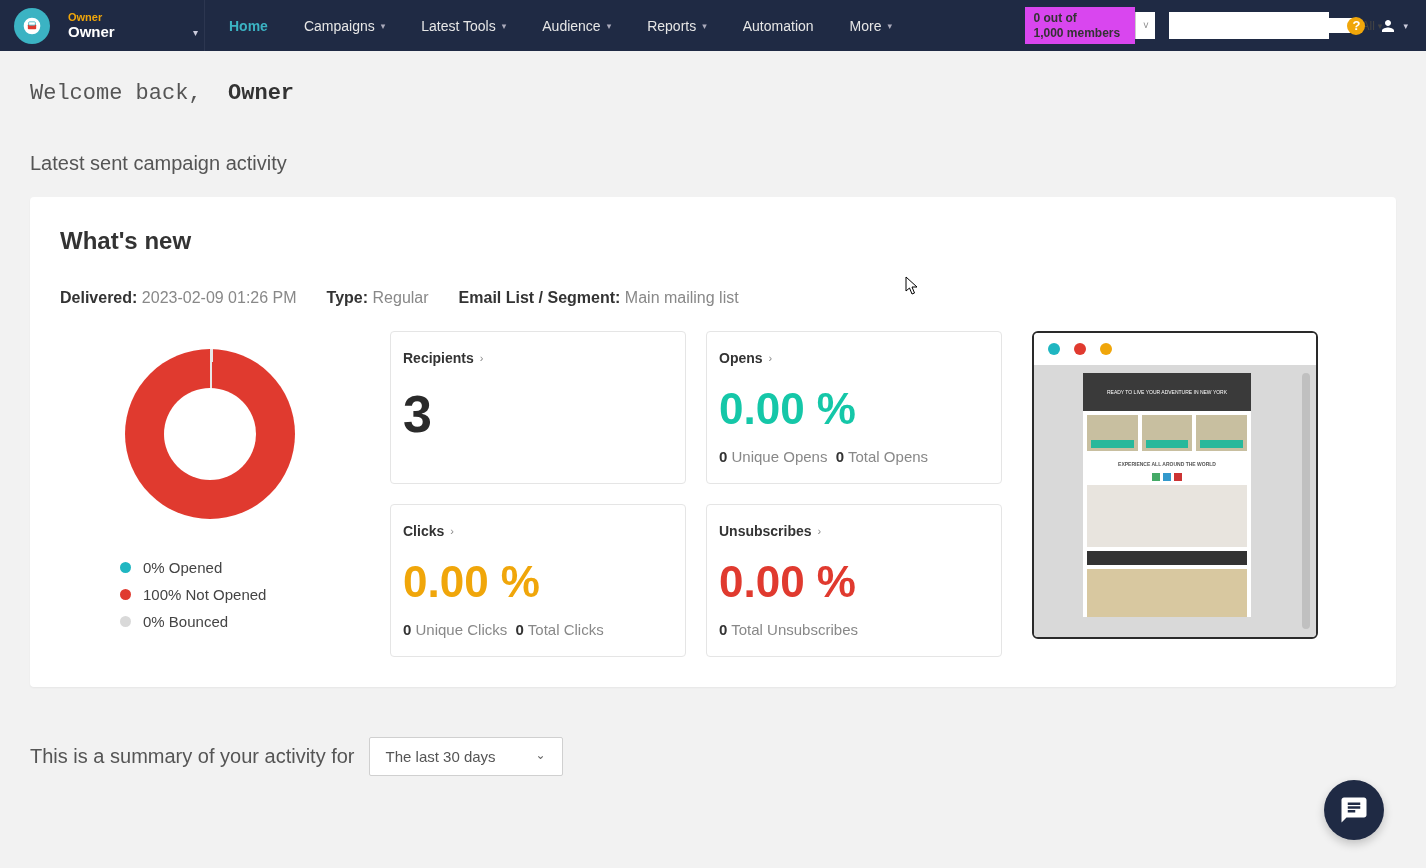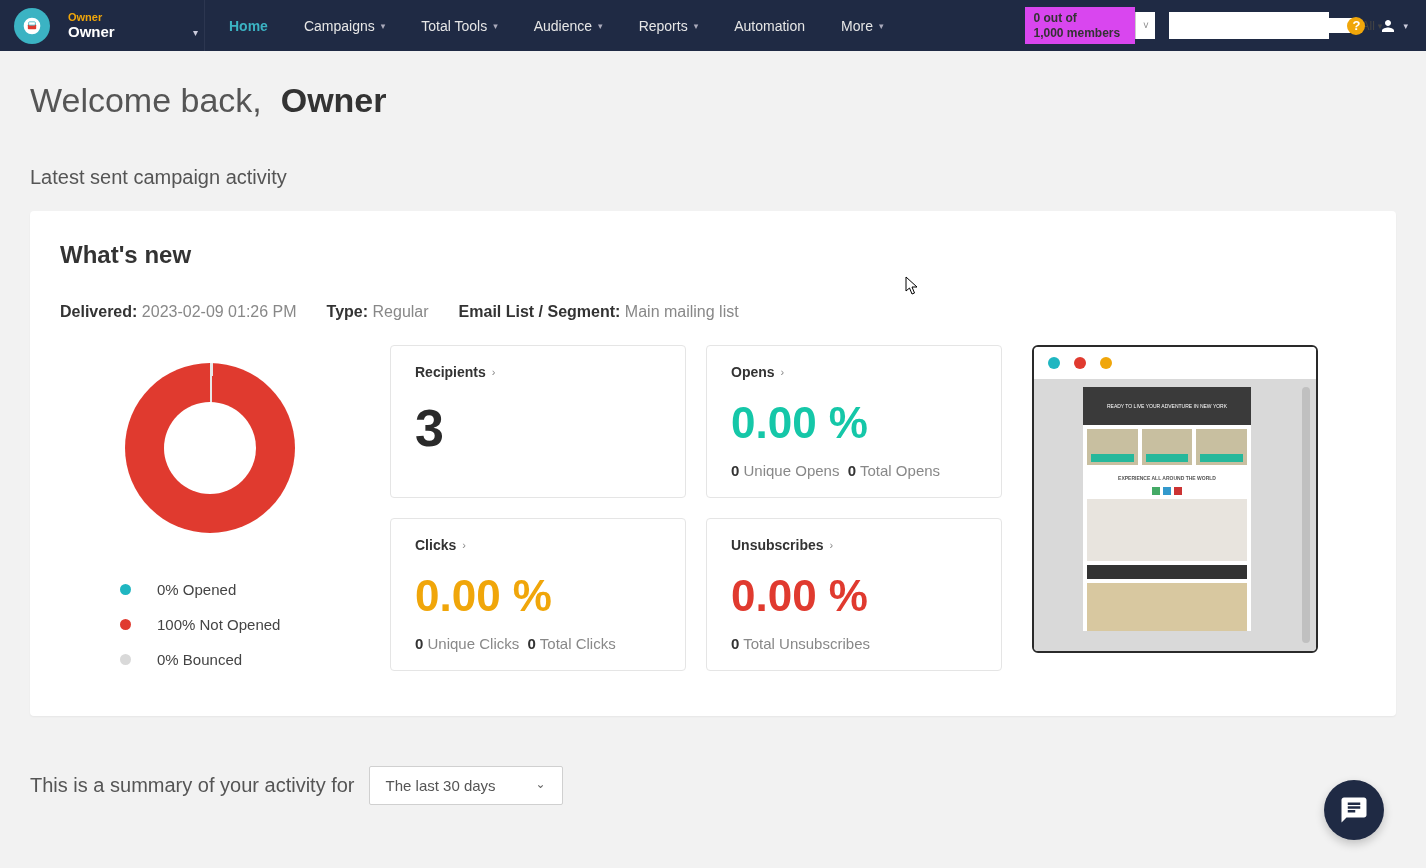--- a/index.html
+++ b/index.html
@@ -24,40 +24,40 @@
 .search-box svg { width:13px; height:13px; fill:#888; }
 .search-box input { border:none; outline:none; flex:1; font-size:13px; padding-left:6px; }
 .search-filter { font-size:12px; color:#444; padding:0 4px; display:flex; align-items:center; gap:3px;text-align:right;}
 .help-badge { width:18px; height:18px; border-radius:50%; background:#f0a60a; color:#fff; font-size:13px; font-weight:700; display:flex; align-items:center; justify-content:center; margin:0 14px 0 18px; cursor:pointer;}
 .user-menu { color:#fff; display:flex; align-items:center; gap:6px; margin-right:18px; cursor:pointer;}
 .user-menu svg { width:18px; height:18px; fill:#fff; }
 .user-menu .caret { font-size:9px; color:#ccd; }
 
 
 .main { padding: 30px 30px 0 30px; }
-.welcome { font-size: 34px; color:#555; font-weight:400; }
+.welcome { font-size: 22px; color:#555; font-weight:400;font-family:Liberation Mono, monospace; }
 .welcome .name { font-weight:700; color:#333; }
 .section-title { font-size:20px; color:#555; margin-top:46px; }
 .card { background:#fff; border-radius:4px; margin-top:22px; padding:30px; box-shadow:0 1px 2px rgba(0,0,0,0.05); }
 .whats-new-title { font-size:24px; font-weight:700; color:#333; }
 .meta-row { margin-top:34px; font-size:16px; color:#555; display:flex; gap:30px; }
 .meta-row b { color:#333; font-weight:700; }
 .meta-row .val { color:#888; }
 
 .stats-area { display:flex; gap:30px; margin-top:24px; align-items:flex-start; }
 
 .donut-wrap { width:300px; display:flex; flex-direction:column; align-items:center; }
 .donut { width:170px; height:170px; border-radius:50%; background: conic-gradient(#e8e8e8 0deg 2deg, #e03a2f 2deg 360deg); display:flex; align-items:center; justify-content:center; margin-top:18px;}
 .donut-hole { width:92px; height:92px; background:#fff; border-radius:50%; }
 .legend { margin-top:30px; font-size:15px; color:#444; align-self:flex-start; padding-left:60px;}
-.legend-item { display:flex; align-items:center; gap:26px; margin:18px 0;}
+.legend-item { display:flex; align-items:center; gap:12px; margin:10px 0;}
 .legend-swatch { width:11px; height:11px; border-radius:50%; }
 
 .metric-grid { display:grid; grid-template-columns: 296px 296px; gap:20px; }
-.metric-box { border:1px solid #e5e5e5; border-radius:4px; padding:18px 24px; min-height:146px; }
+.metric-box { border:1px solid #e5e5e5; border-radius:4px; padding:18px 12px; min-height:146px; }
 .metric-head { font-size:14px; font-weight:700; color:#333; display:flex; align-items:center; gap:6px; cursor:pointer;}
 .metric-head .chev { font-size:11px; color:#888; font-weight:400;}
 .metric-big { font-size:44px; font-weight:700; margin-top:18px; }
 .metric-big.green { color:#15c7a8; }
 .metric-big.yellow { color:#f0a60a; }
 .metric-big.red { color:#e03a2f; }
 .metric-big.dark { color:#2a2a2a; font-size:52px; }
 .metric-sub { margin-top:14px; font-size:15px; color:#888; }
 .metric-sub b { color:#333; font-weight:700; }
 
@@ -106,21 +106,21 @@
   <div class="nav-sep"></div>
   <div class="nav-items">
     <div class="nav-item active">
         <span>Home</span>
       </div>
     <div class="nav-item">
         <span>Campaigns</span>
         <span class="caret">▾</span>
       </div>
     <div class="nav-item">
-        <span>Total Tools</span>
+        <span>Latest Tools</span>
         <span class="caret">▾</span>
       </div>
     <div class="nav-item">
         <span>Audience</span>
         <span class="caret">▾</span>
       </div>
     <div class="nav-item">
         <span>Reports</span>
         <span class="caret">▾</span>
       </div>

